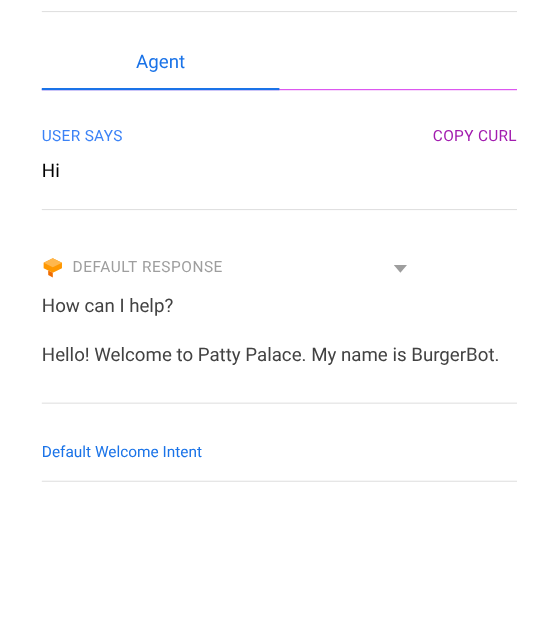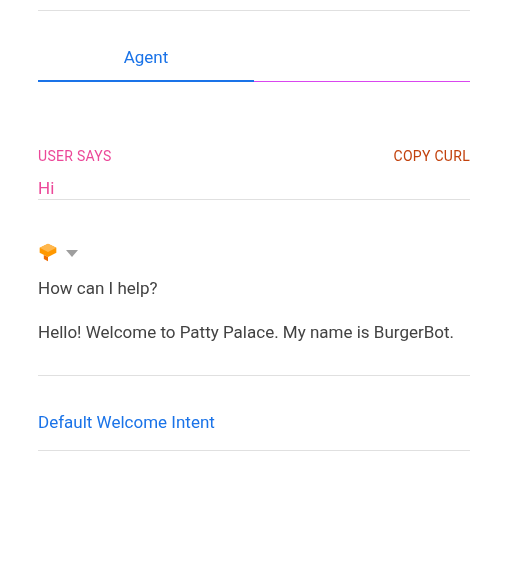--- a/index.html
+++ b/index.html
@@ -46,35 +46,34 @@
       background: #1a73e8;
     }
     .section-header {
       display: flex;
       justify-content: space-between;
       align-items: baseline;
       margin-top: 34px;
     }
     .section-label {
       font-size: 14px;
-      color: #ec4899;
+      color: #3b82f6;
       letter-spacing: 0.3px;
-      margin-top: 32px;
     }
     .copy-curl {
       font-size: 14px;
-      color: #c2410c;
+      color: #a21caf;
       letter-spacing: 0.3px;
       cursor: pointer;
     }
     .user-input {
       font-size: 17px;
-      color: #ec4899;
+      color: #000000;
       margin-top: 14px;
-      padding-bottom: 1px;
+      padding-bottom: 24px;
       border-bottom: 1px solid #e0e0e0;
     }
     .response-dropdown {
       display: flex;
       align-items: center;
       margin-top: 42px;
       padding-bottom: 4px;
       cursor: pointer;
     }
     .dialogflow-icon {
@@ -104,21 +103,21 @@
     }
     .section-divider {
       height: 1px;
       background: #e0e0e0;
       margin-top: 30px;
     }
     .intent-section {
       margin-top: 36px;
     }
     .intent-link {
-      font-size: 17px;
+      font-size: 14px;
       color: #1a73e8;
       cursor: pointer;
     }
     .bottom-divider {
       height: 1px;
       background: #e0e0e0;
       margin-top: 18px;
     }
   </style>
 </head>
@@ -141,20 +140,21 @@
   <div class="user-input">Hi</div>
 
   <div class="response-dropdown">
     <span class="dialogflow-icon">
       <svg viewBox="0 0 24 24" width="20" height="20">
         <polygon points="12,2 22,7 22,13 12,18 2,13 2,7" fill="#ff9800"></polygon>
         <polygon points="12,2 22,7 12,12 2,7" fill="#ffb74d"></polygon>
         <polygon points="12,18 12,23 7,20.5 7,15.5" fill="#ef6c00"></polygon>
       </svg>
     </span>
+    <span class="dropdown-label">DEFAULT RESPONSE</span>
     <span class="dropdown-caret">
       <svg width="12" height="8" viewBox="0 0 12 8">
         <polygon points="0,0 12,0 6,7" fill="#9e9e9e"></polygon>
       </svg>
     </span>
   </div>
 
   <div class="response-text">
     <p>How can I help?</p>
     <p>Hello! Welcome to Patty Palace. My name is BurgerBot.</p>

